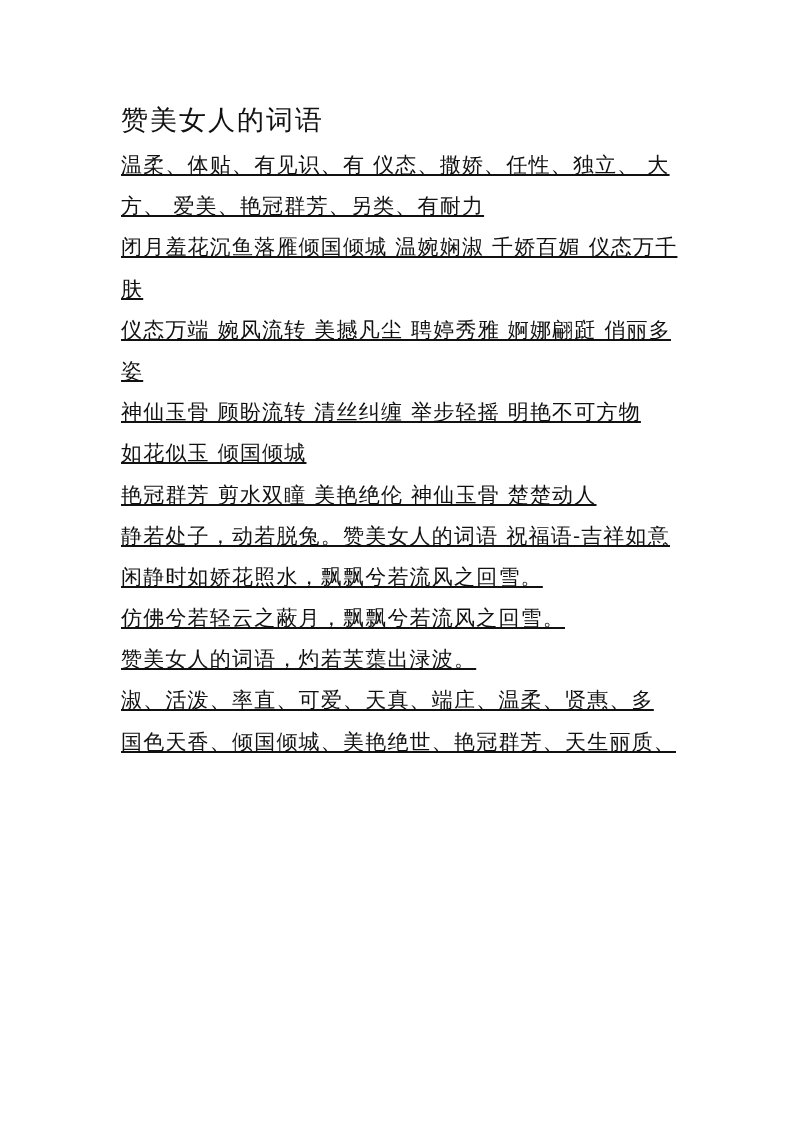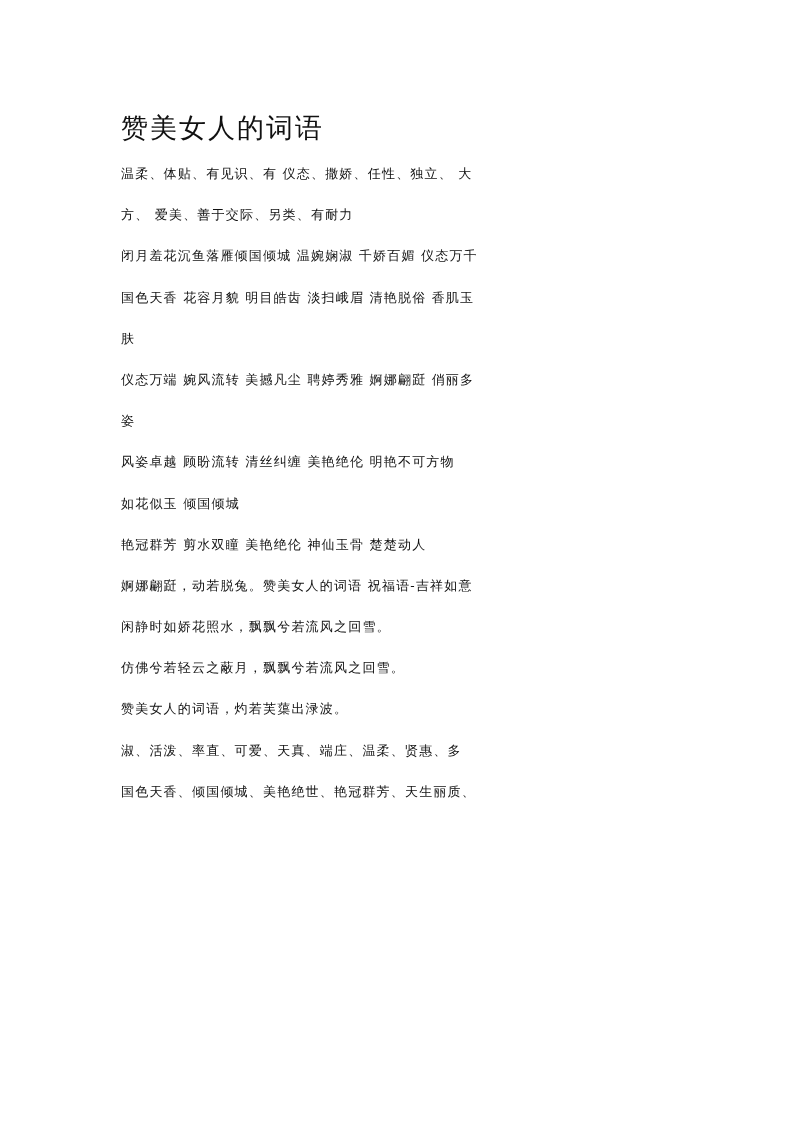--- a/index.html
+++ b/index.html
@@ -11,63 +11,63 @@
       width: 794px;
       height: 1123px;
       position: relative;
       overflow: hidden;
       font-family: "DejaVu Serif", "Liberation Serif", serif;
       color: #111111;
     }
     .page {
       position: absolute;
       left: 121px;
-      top: 110px;
+      top: 102px;
       width: 540px;
     }
     .title {
       font-size: 27px;
       line-height: 36px;
       height: 36px;
       margin: 0 0 7px 0;
       font-weight: normal;
       letter-spacing: 2px;
       white-space: nowrap;
     }
     .para {
-      font-size: 13px;
+      font-size: 21px;
       line-height: 41.2px;
       margin: 0;
       letter-spacing: 1.2px;
       word-break: break-all;
       white-space: normal;
+      text-decoration: underline;
     }
     .line {
       display: block;
       height: 41.2px;
       white-space: nowrap;
     }
   </style>
 </head>
 <body>
 
 <div class="page">
   <h1 class="title">赞美女人的词语</h1>
 
   <div class="para">
     <span class="line">温柔、体贴、有见识、有 仪态、撒娇、任性、独立、 大</span>
-    <span class="line">方、 爱美、善于交际、另类、有耐力</span>
+    <span class="line">方、 爱美、艳冠群芳、另类、有耐力</span>
     <span class="line">闭月羞花沉鱼落雁倾国倾城  温婉娴淑  千娇百媚  仪态万千</span>
-    <span class="line">国色天香  花容月貌  明目皓齿  淡扫峨眉  清艳脱俗  香肌玉</span>
     <span class="line">肤</span>
     <span class="line">仪态万端  婉风流转  美撼凡尘  聘婷秀雅  婀娜翩跹  俏丽多</span>
     <span class="line">姿</span>
-    <span class="line">风姿卓越  顾盼流转  清丝纠缠  美艳绝伦  明艳不可方物</span>
+    <span class="line">神仙玉骨  顾盼流转  清丝纠缠  举步轻摇  明艳不可方物</span>
     <span class="line">如花似玉  倾国倾城</span>
     <span class="line">艳冠群芳  剪水双瞳  美艳绝伦  神仙玉骨  楚楚动人</span>
-    <span class="line">婀娜翩跹，动若脱兔。赞美女人的词语  祝福语-吉祥如意</span>
+    <span class="line">静若处子，动若脱兔。赞美女人的词语  祝福语-吉祥如意</span>
     <span class="line">闲静时如娇花照水，飘飘兮若流风之回雪。</span>
     <span class="line">仿佛兮若轻云之蔽月，飘飘兮若流风之回雪。</span>
     <span class="line">赞美女人的词语，灼若芙蕖出渌波。</span>
     <span class="line">淑、活泼、率直、可爱、天真、端庄、温柔、贤惠、多</span>
     <span class="line">国色天香、倾国倾城、美艳绝世、艳冠群芳、天生丽质、</span>
   </div>
 </div>
 
 </body></html>

